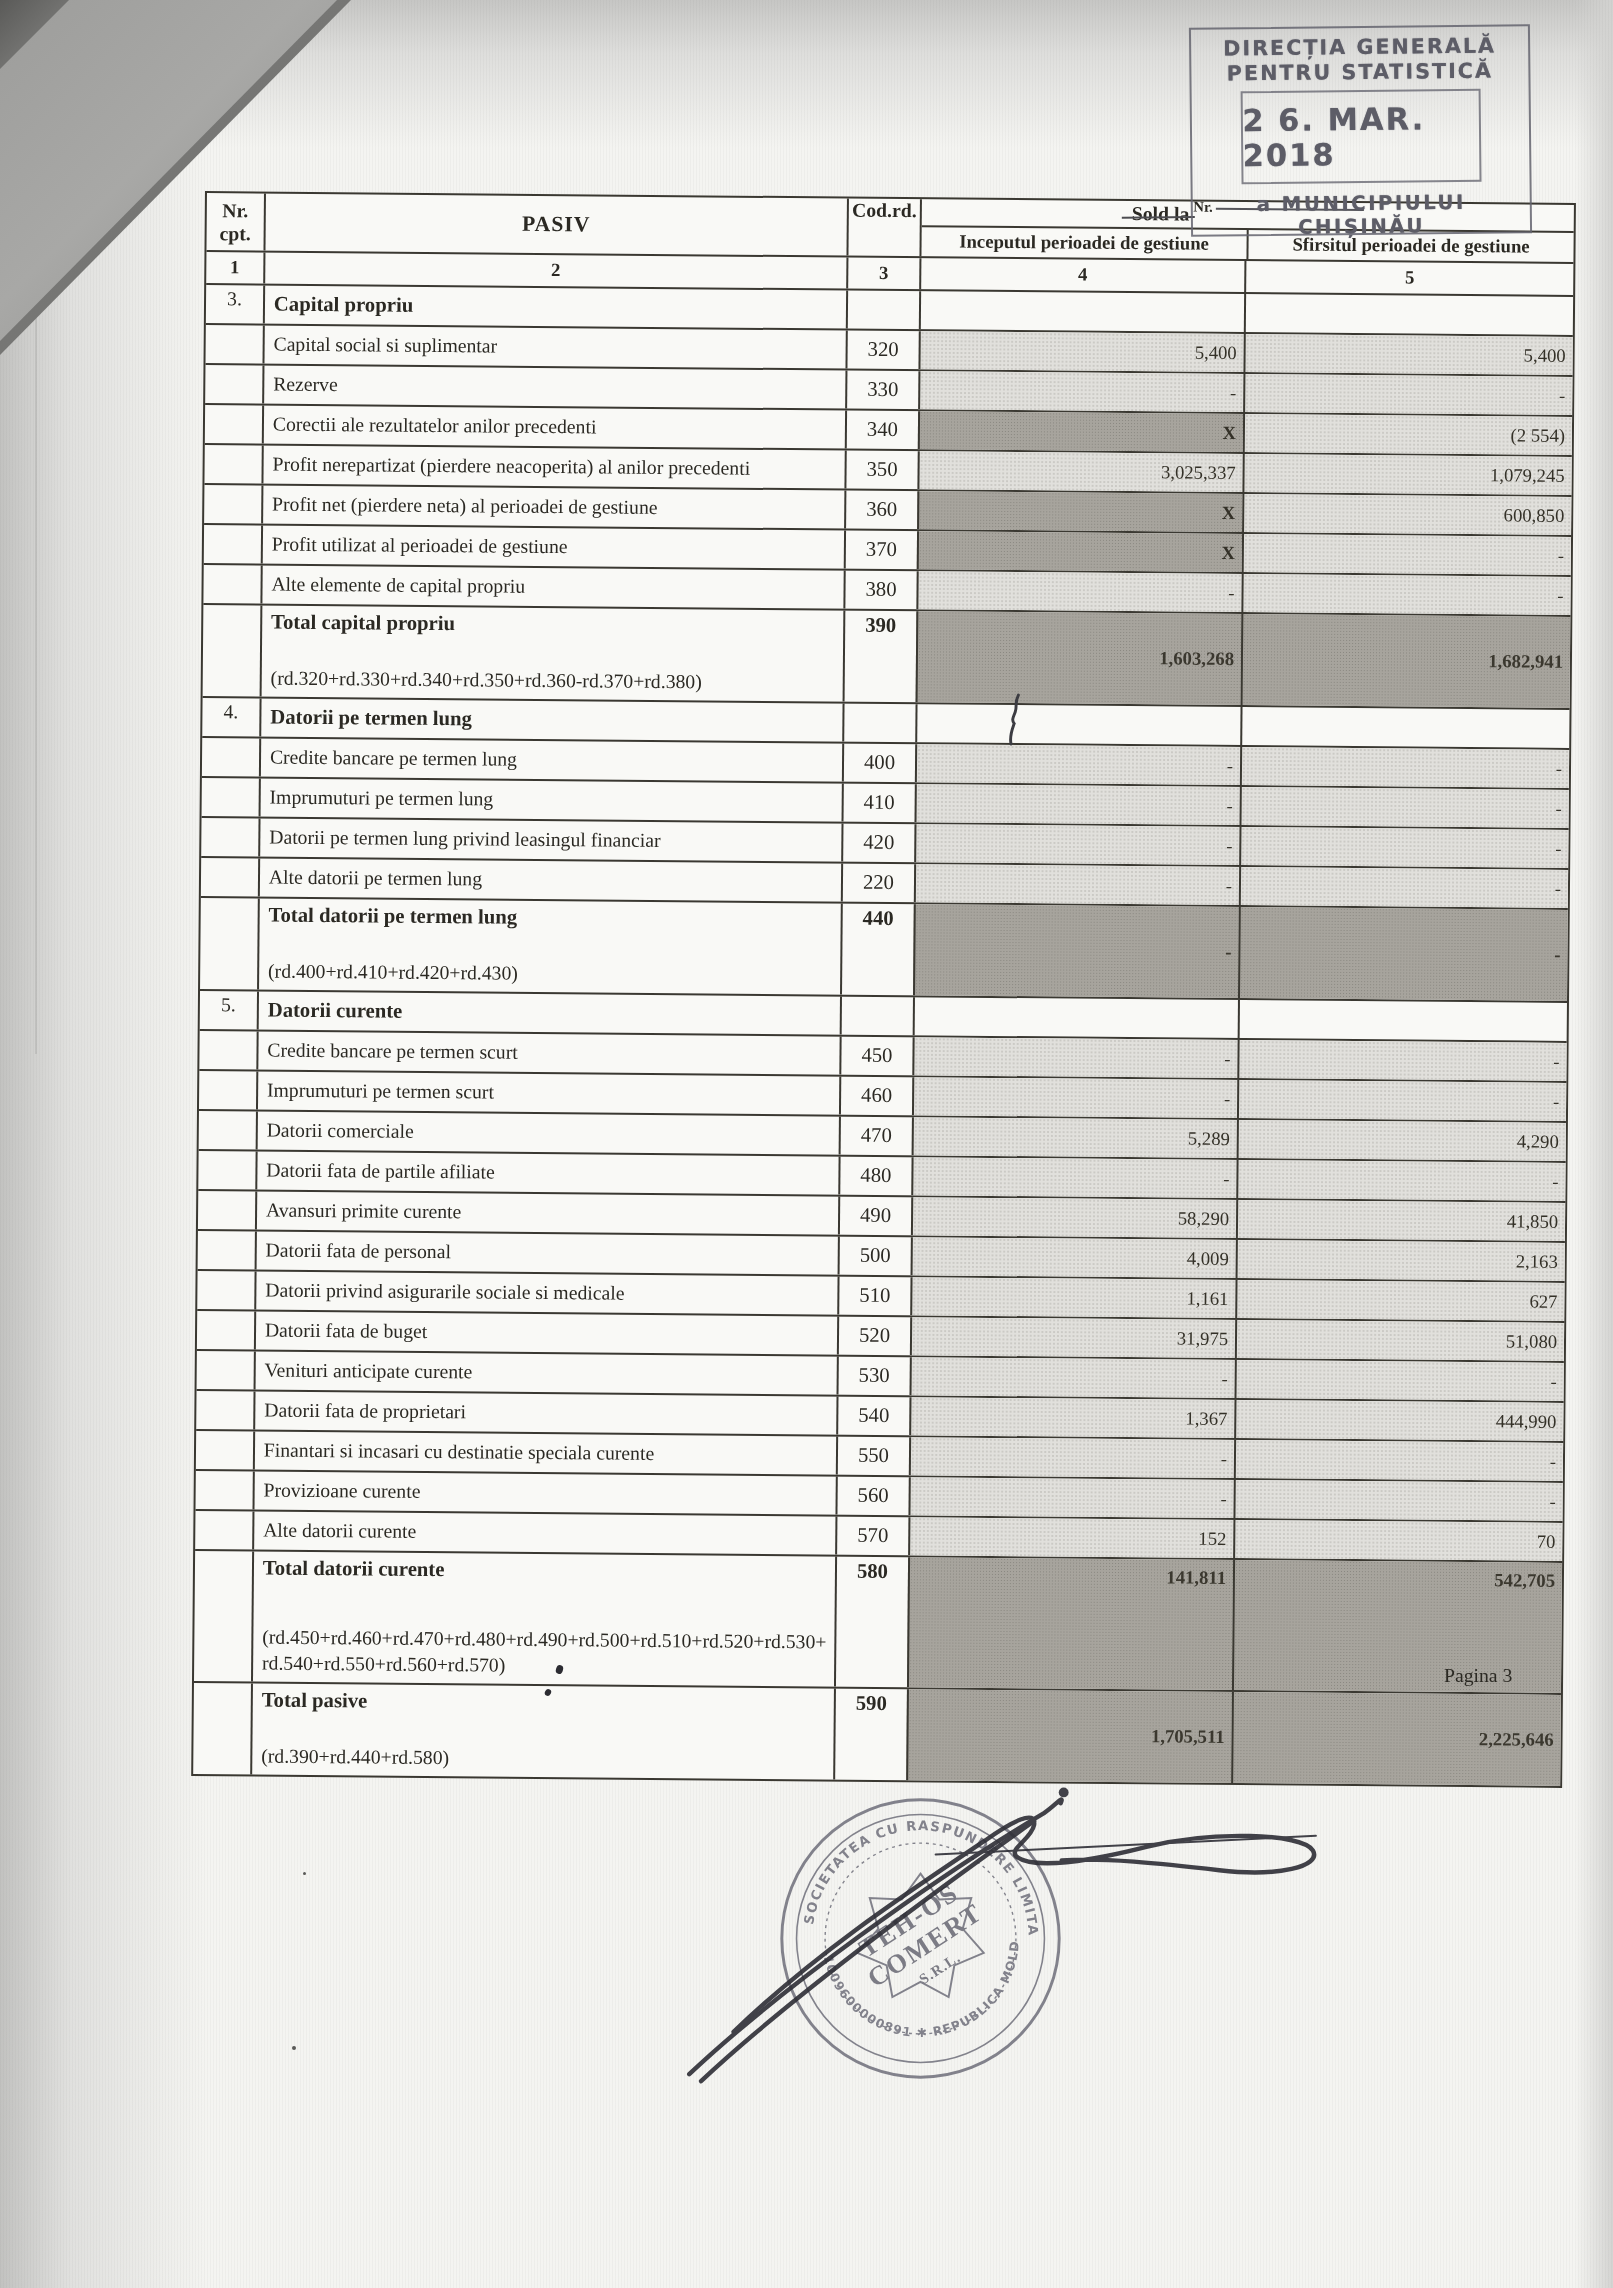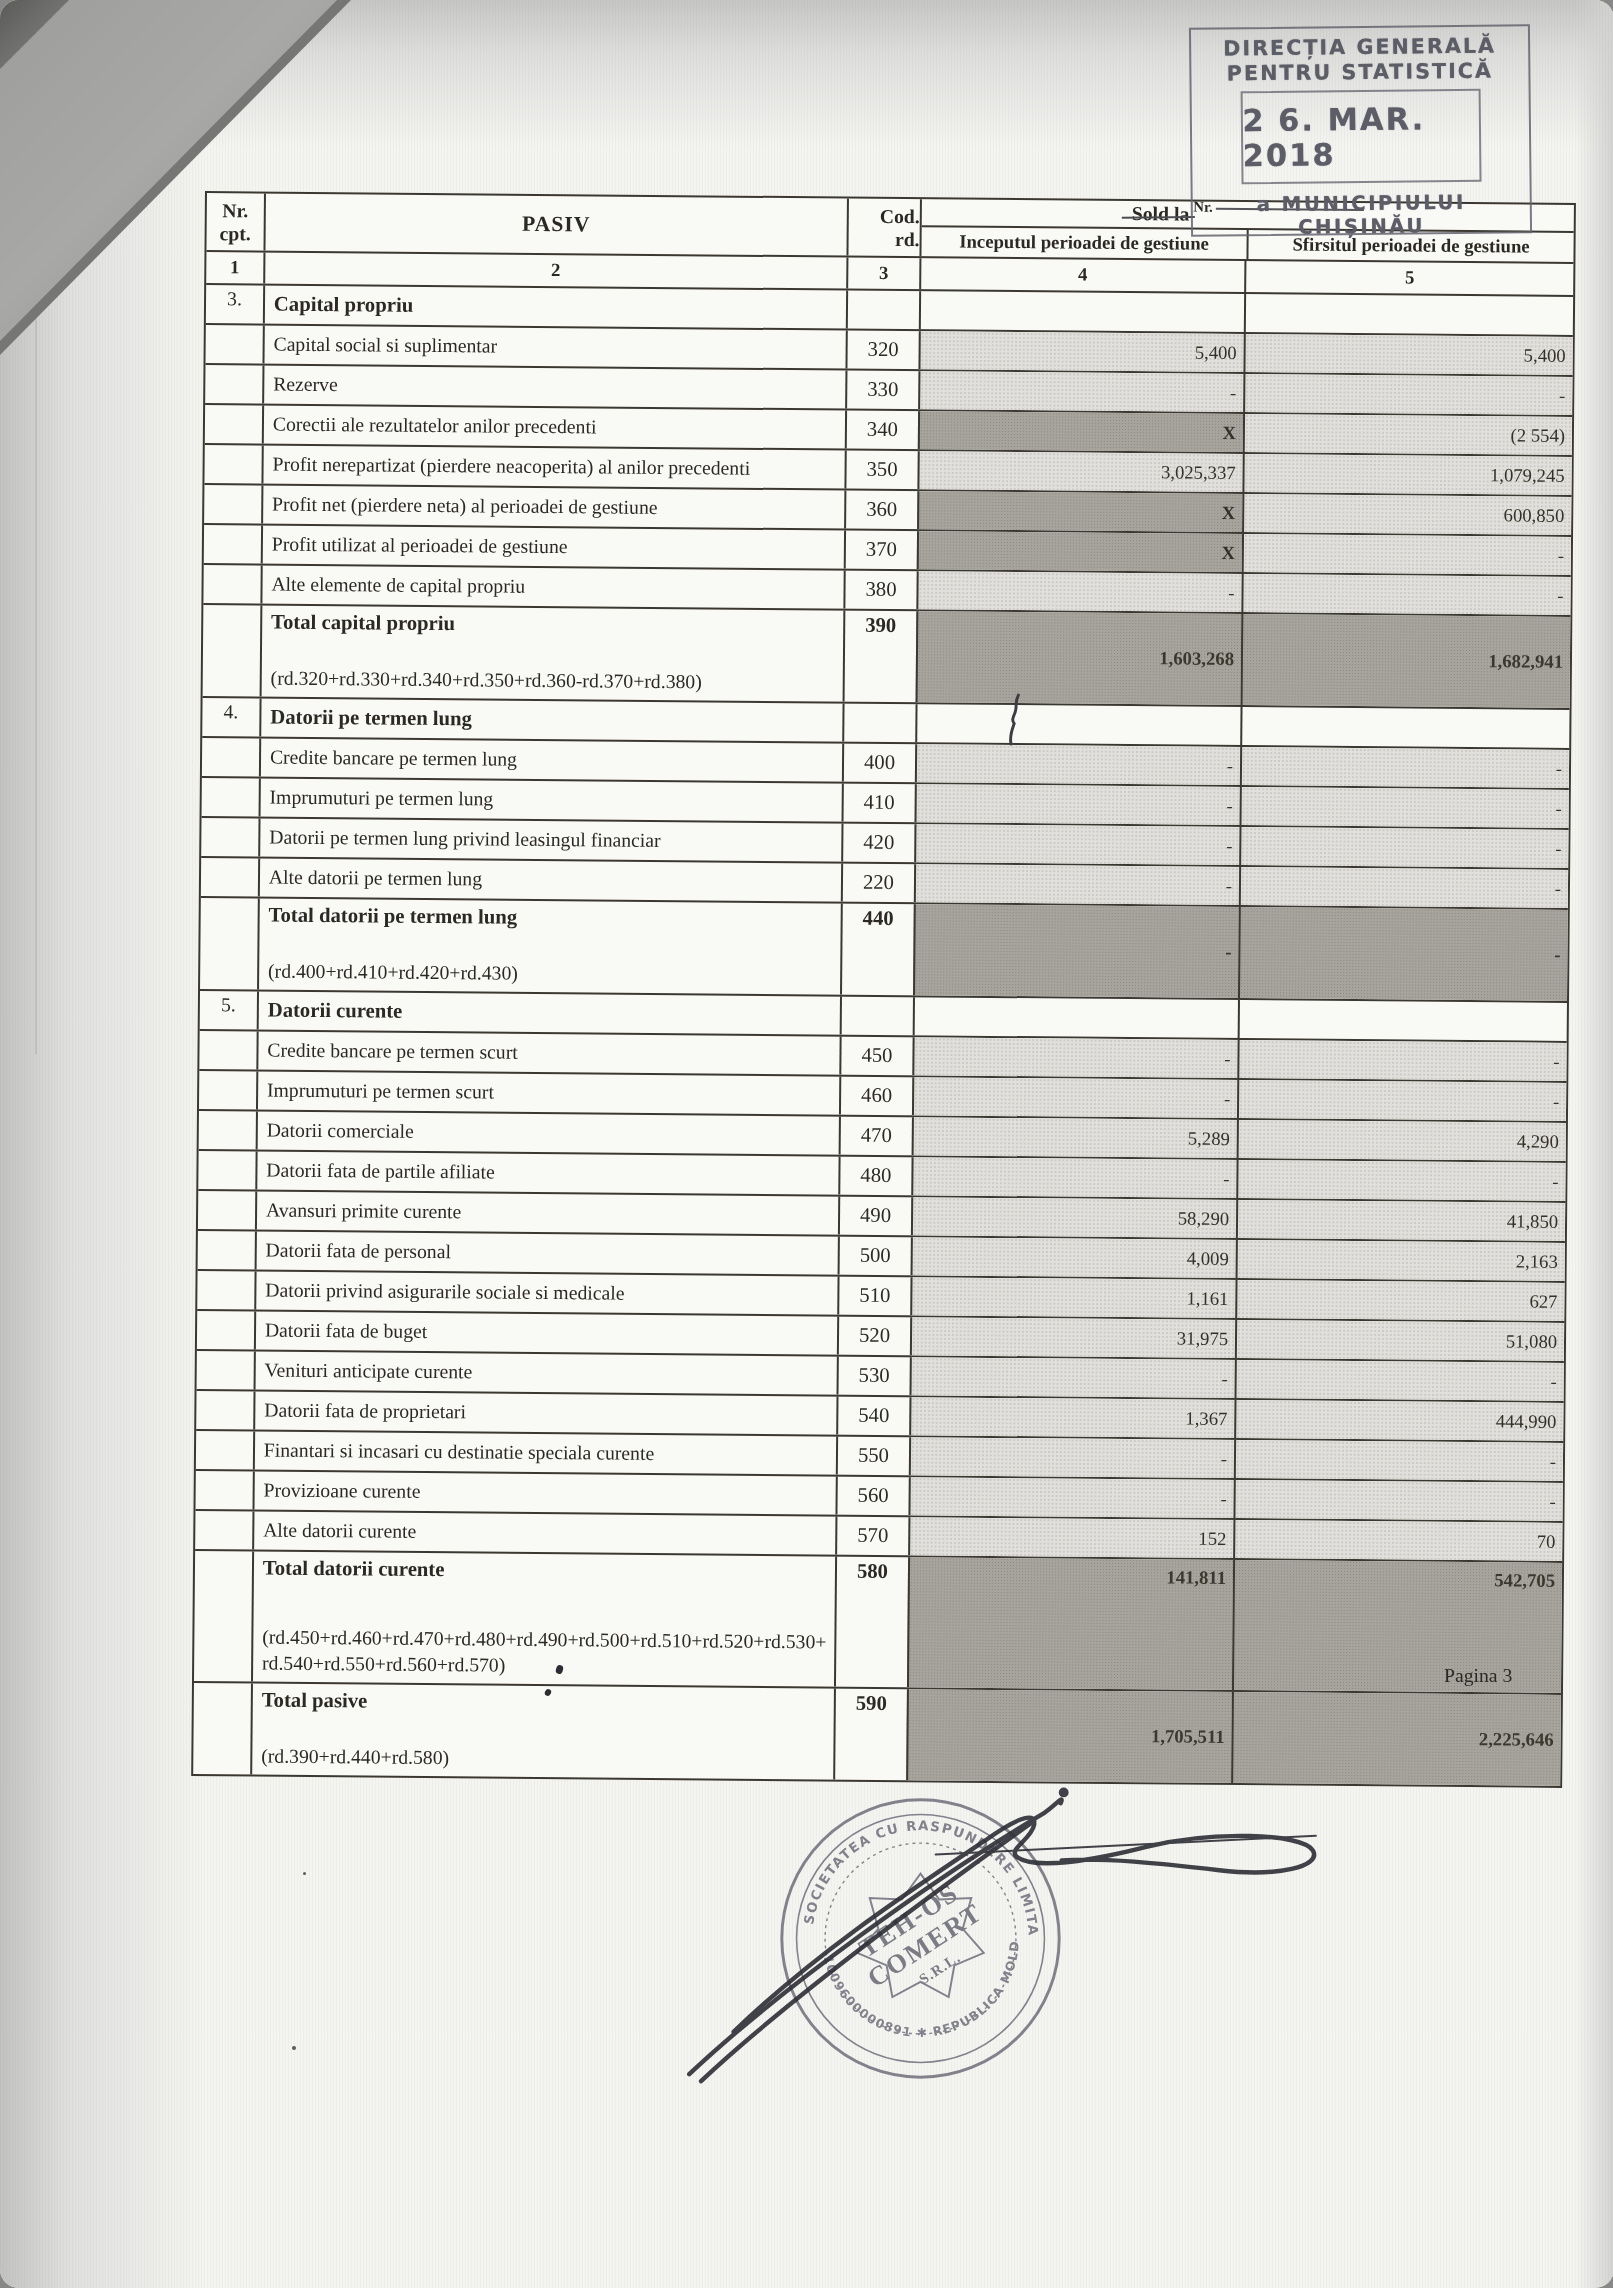--- a/index.html
+++ b/index.html
@@ -1,17 +1,17 @@
 <!DOCTYPE html>
 <html><head>
 <meta charset="utf-8">
 <style>
   html,body{margin:0;padding:0;background:#888;}
   .page{position:relative;width:1614px;height:2288px;background:#f4f4f1;overflow:hidden;
-        font-family:"Liberation Serif","DejaVu Serif",serif;color:#2b2923;border-radius:19px;}
+        font-family:"Liberation Serif","DejaVu Serif",serif;color:#2b2923;}
   .page::before{content:"";position:absolute;inset:0;z-index:1;pointer-events:none;
         background:repeating-linear-gradient(90deg,rgba(110,110,108,.05) 0 1px,rgba(0,0,0,0) 1px 3px);}
   
   .edge-top{position:absolute;left:0;top:0;width:100%;height:148px;z-index:0;
         background:linear-gradient(180deg,#c6c6c4 0,#dededc 54px,rgba(238,238,236,0) 148px);}
   .edge-left{position:absolute;left:0;top:0;width:207px;height:100%;z-index:0;
         background:linear-gradient(90deg,#c2c2c0 0,#e0e0de 69px,rgba(244,244,241,0) 207px);}
   .edge-right{position:absolute;right:0;top:0;width:39px;height:100%;z-index:0;
         background:linear-gradient(270deg,#d3d3d1 0,rgba(244,244,241,0) 39px);}
   .crease-line{position:absolute;left:35px;top:167px;width:2px;height:887px;background:rgba(90,90,90,.14);z-index:1;}
@@ -27,21 +27,21 @@
   
   .table{position:absolute;left:205px;top:191px;width:1371px;z-index:3;
         border:2.5px solid #3a3831;background:#f9f9f6;transform:rotate(.5deg);transform-origin:0 0;
         box-sizing:border-box;}
   .cell{border-left:2.2px solid #3a3831;box-sizing:border-box;position:relative;}
   .cell:first-child{border-left:none;}
   
   .th-row1{display:grid;grid-template-columns:57px 583px 73px 1fr;height:57px;}
   .h-nr{display:flex;flex-direction:column;align-items:center;justify-content:center;font-weight:bold;font-size:19.7px;line-height:1.15;}
   .h-pasiv{display:flex;align-items:center;justify-content:center;font-weight:bold;font-size:21.7px;letter-spacing:1px;}
-  .h-cod{display:flex;flex-direction:column;align-items:flex-end;justify-content:center;font-weight:bold;font-size:19.7px;line-height:1.15;}
+  .h-cod{display:flex;flex-direction:row;align-items:flex-start;justify-content:center;font-weight:bold;font-size:19.7px;line-height:1.15;}
   .h-group{display:flex;flex-direction:column;border-left:2.2px solid #3a3831;}
   .h-sold{height:25.6px;display:flex;align-items:center;justify-content:center;font-weight:bold;font-size:19.7px;position:relative;}
   .sold-txt{position:relative;}
   .sold-txt::after{content:"";position:absolute;left:-9.9px;right:-5.9px;top:58%;height:2.2px;background:#4c4c50;transform:rotate(-1.2deg);}
   .nr-sup{font-size:14.8px;font-weight:bold;margin:-13.8px 0 0 3.9px;}
   .nr-line{width:148px;border-bottom:2.4px solid #55555a;margin:0 0 11.8px 3px;}
   .h-sub{flex:1;display:grid;grid-template-columns:325px 1fr;border-top:2.2px solid #3a3831;}
   .h-sub div{display:flex;align-items:center;justify-content:center;font-weight:bold;font-size:18.7px;box-sizing:border-box;}
   .h-sub div:last-child{border-left:2.2px solid #3a3831;}
   .th-nums{display:grid;grid-template-columns:57px 583px 73px 325px 1fr;height:30.5px;border-top:2.2px solid #3a3831;}

